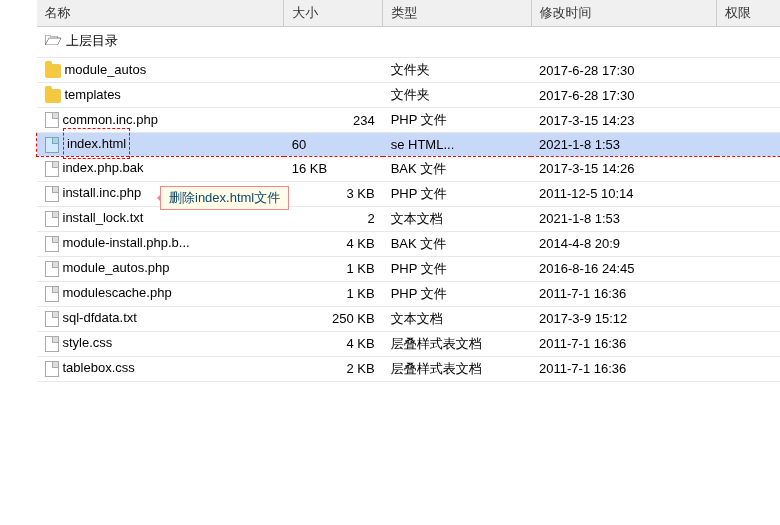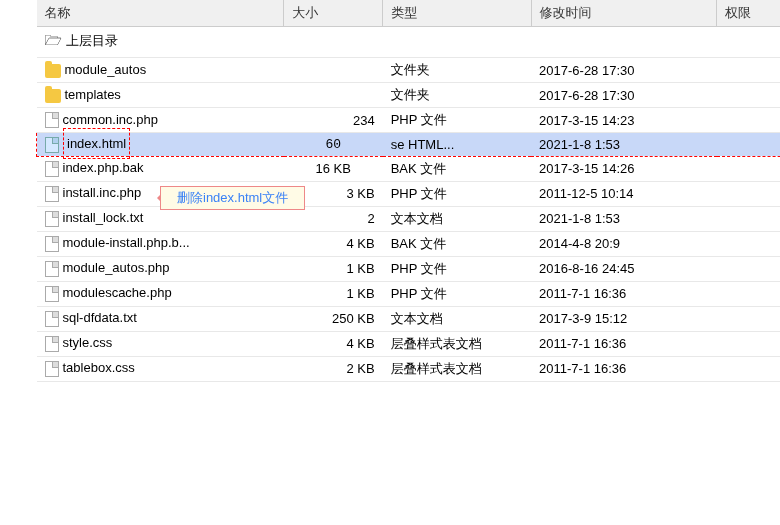--- a/index.html
+++ b/index.html
@@ -108,22 +108,22 @@
       width: 5px; height: 5px;
       border-left: 1px solid #7aa;
       border-bottom: 1px solid #7aa;
       background: #b0d0ee;
     }
 
     .tooltip-bubble {
       position: absolute;
       background: #fffbe6;
       border: 1px solid #e88;
-      color: #3b82f6;
-      padding: 2px 16px;
+      color: #0c4a6e;
+      padding: 2px 8px;
       font-size: 13px;
       white-space: nowrap;
       z-index: 10;
       left: 160px;
       top: 186px;
     }
     .tooltip-bubble::before {
       content: '';
       position: absolute;
       left: -8px;
@@ -181,28 +181,28 @@
         </tr>
         <tr>
           <td class="name-col"><span class="icon-file"></span><span>common.inc.php</span></td>
           <td class="size-col" style="text-align: right;">234</td>
           <td class="type-col">PHP 文件</td>
           <td class="date-col">2017-3-15 14:23</td>
           <td class="perm-col"></td>
         </tr>
         <tr class="row-selected">
           <td class="name-col"><span class="icon-html"></span><span style="color:#000;border:1px dashed red;padding:7px 3px;">index.html</span></td>
-          <td class="size-col" style="text-align: center; font-family: Liberation Mono, monospace;">60</td>
+          <td class="size-col" style="text-align: left;">60</td>
           <td class="type-col">se HTML...</td>
           <td class="date-col">2021-1-8 1:53</td>
           <td class="perm-col"></td>
         </tr>
         <tr>
           <td class="name-col"><span class="icon-file"></span><span>index.php.bak</span></td>
-          <td class="size-col" style="text-align: center;">16 KB</td>
+          <td class="size-col" style="text-align: left;">16 KB</td>
           <td class="type-col">BAK 文件</td>
           <td class="date-col">2017-3-15 14:26</td>
           <td class="perm-col"></td>
         </tr>
         <tr>
           <td class="name-col"><span class="icon-file"></span><span>install.inc.php</span></td>
           <td class="size-col" style="text-align: right;">3 KB</td>
           <td class="type-col">PHP 文件</td>
           <td class="date-col">2011-12-5 10:14</td>
           <td class="perm-col"></td>

